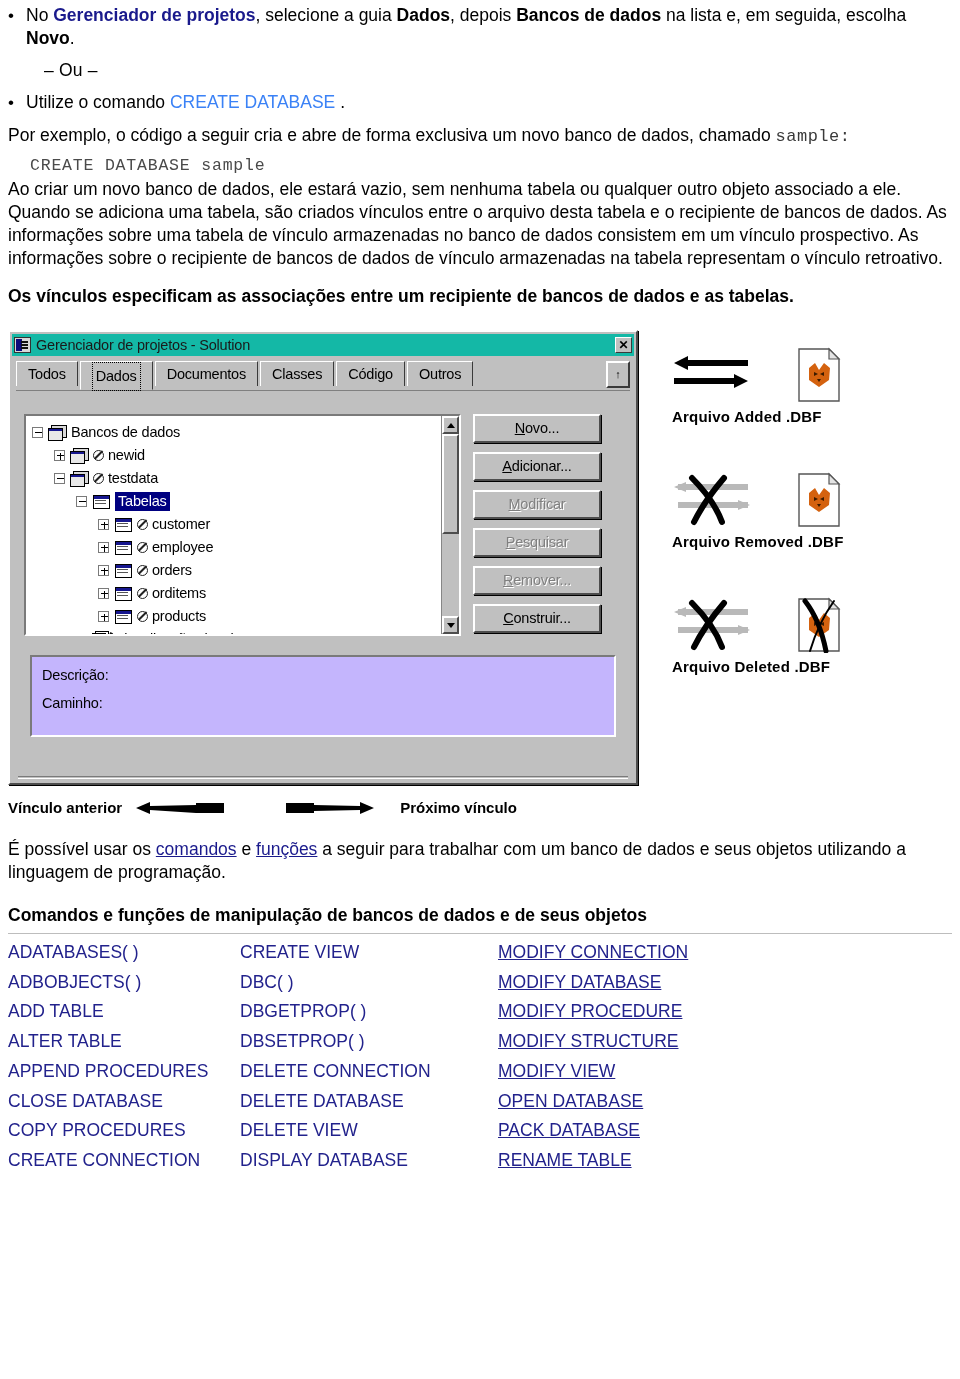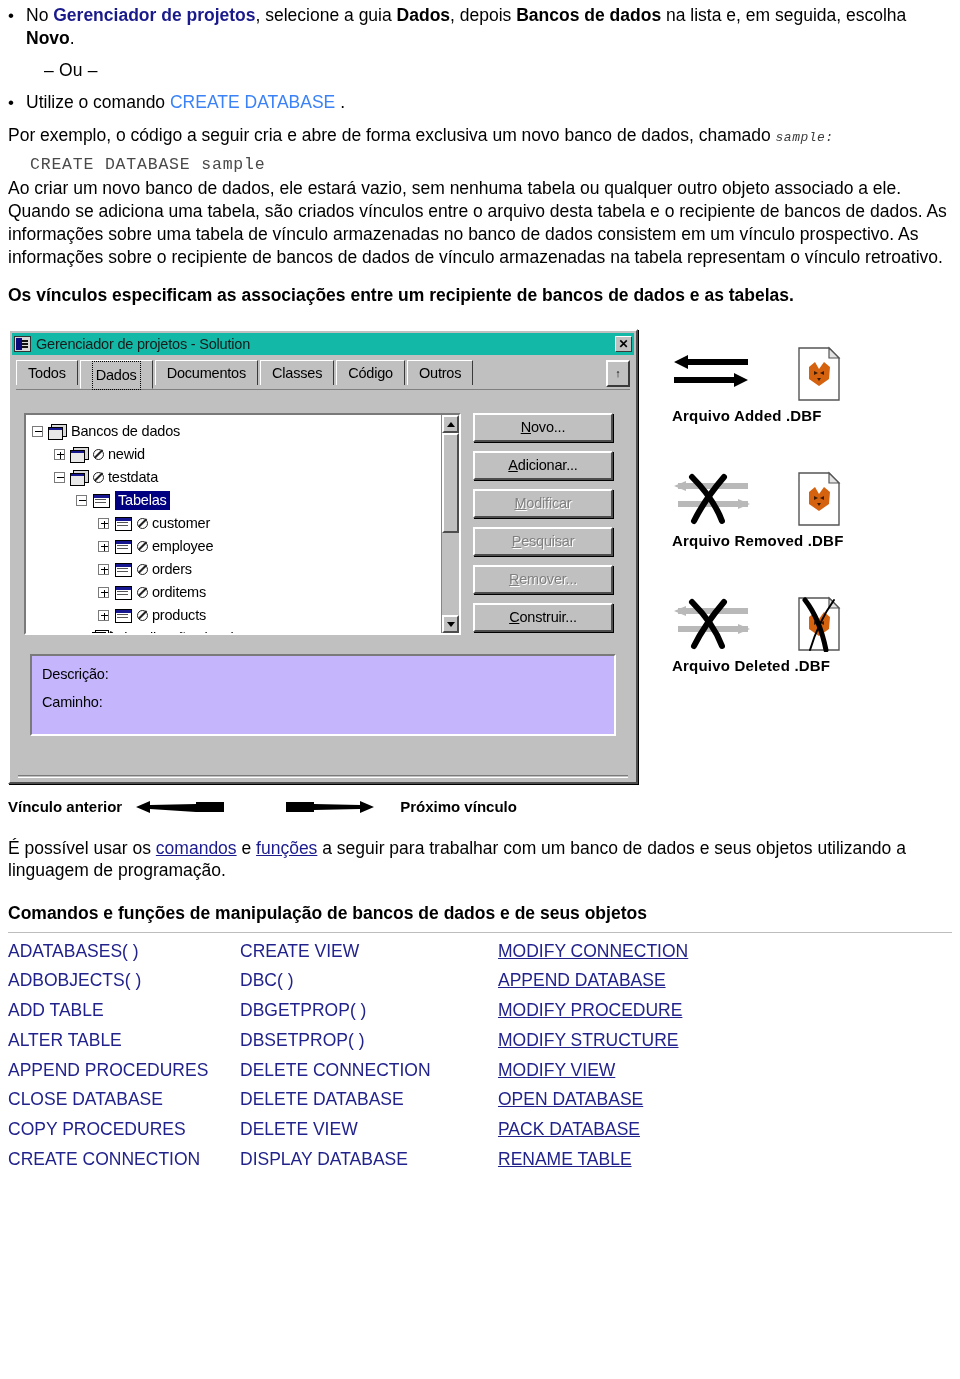--- a/index.html
+++ b/index.html
@@ -41,24 +41,23 @@
     letter-spacing: .2px;
   }
   .para {
     padding: 0 6px 0 8px;
     margin-top: 10px;
     font-size: 17.5px;
     line-height: 1.31;
   }
   .mono {
     font-family: "Liberation Mono", "DejaVu Sans Mono", monospace;
-    font-size: 13px;
+    font-size: 17px;
     letter-spacing: .5px;
     color: #3a3a3a;
-    font-style: italic;
   }
   .code-block {
     font-family: "Liberation Mono", "DejaVu Sans Mono", monospace;
     font-size: 16.5px;
     color: #4a4a4a;
     letter-spacing: .8px;
     padding-left: 30px;
     margin-top: 7px;
   }
   .para.tight { margin-top: 1px; }
@@ -299,21 +298,21 @@
   .sthumb {
     position: absolute; left: 0; right: 0; top: 18px;
     height: 100px; background: #c0c0c0;
     border-top: 2px solid #fff; border-left: 2px solid #fff;
     border-right: 2px solid #4d4d4d; border-bottom: 2px solid #4d4d4d;
   }
 
   .btncol { margin-left: 12px; width: 128px; }
   .wbtn {
     display: block;
-    width: 140px; height: 29px;
+    width: 128px; height: 29px;
     margin-bottom: 9px;
     background: #c0c0c0;
     border-top: 2px solid #ffffff;
     border-left: 2px solid #ffffff;
     border-right: 2px solid #4d4d4d;
     border-bottom: 2px solid #4d4d4d;
     font-family: "Liberation Sans", sans-serif;
     font-size: 14.5px;
     color: #000;
     letter-spacing: -.2px;
@@ -633,21 +632,21 @@
   <table class="cmds">
     <tbody id="cmds-body">
         <tr>
           <td class="c0">ADATABASES( )</td>
           <td class="c1">CREATE VIEW</td>
           <td class="c2">MODIFY CONNECTION</td>
         </tr>
         <tr>
           <td class="c0">ADBOBJECTS( )</td>
           <td class="c1">DBC( )</td>
-          <td class="c2">APPEND DATABASE</td>
+          <td class="c2">MODIFY DATABASE</td>
         </tr>
         <tr>
           <td class="c0">ADD TABLE</td>
           <td class="c1">DBGETPROP( )</td>
           <td class="c2">MODIFY PROCEDURE</td>
         </tr>
         <tr>
           <td class="c0">ALTER TABLE</td>
           <td class="c1">DBSETPROP( )</td>
           <td class="c2">MODIFY STRUCTURE</td>

